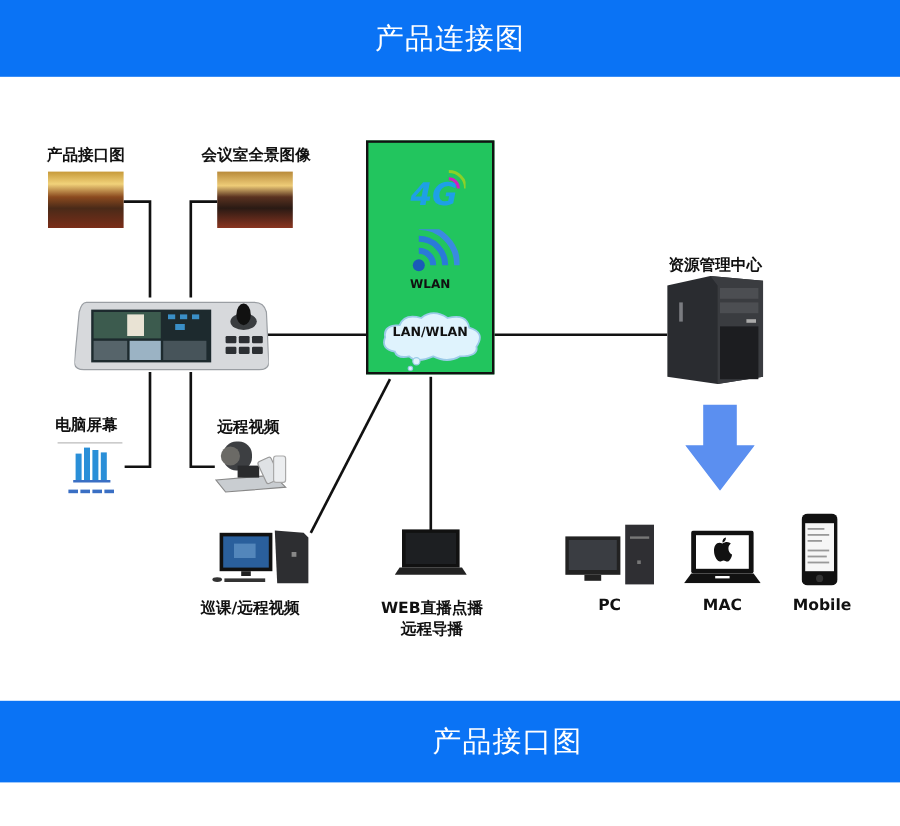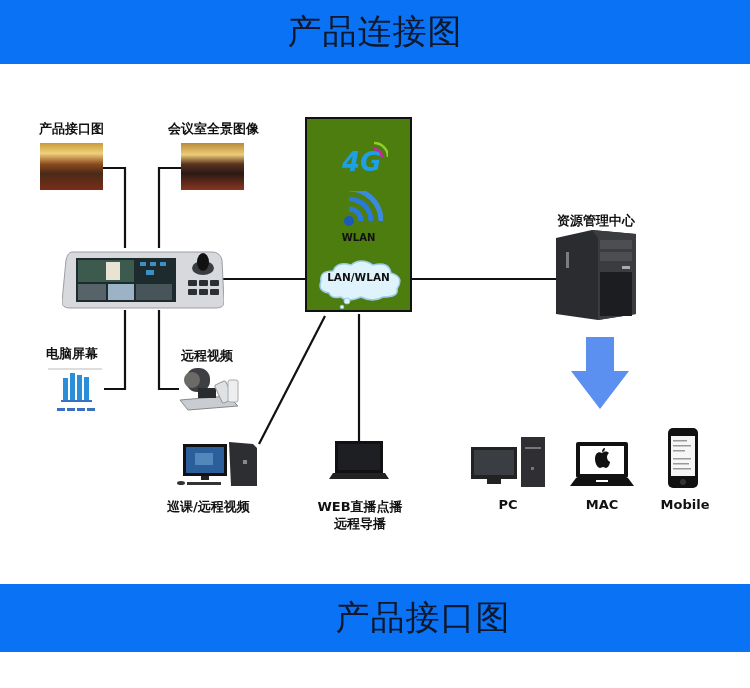--- a/index.html
+++ b/index.html
@@ -1,27 +1,27 @@
 <!DOCTYPE html>
 <html><head>
 <meta charset="utf-8">
 <style>
   html, body { margin: 0; padding: 0; }
   body { width: 750px; height: 688px; position: relative; background: #ffffff; overflow: hidden;
          font-family: "DejaVu Sans", "Liberation Sans", sans-serif; }
-  .banner { position: absolute; left: 0; width: 750px; background: #0a73f5; color: #0f172a;
-            display: flex; align-items: center; justify-content: center; font-size: 34px; letter-spacing: 1px; }
+  .banner { position: absolute; left: 0; width: 750px; background: #0a73f5; color: #ffffff;
+            display: flex; align-items: center; justify-content: center; font-size: 24px; letter-spacing: 1px; }
   .banner.top { top: 0; height: 64px; }
   .banner.bottom { top: 584px; height: 68px; padding-left: 48px; }
   .label { position: absolute; font-weight: bold; font-size: 13px; color: #111; white-space: nowrap; }
   .center { text-align: center; }
   svg.wires { position: absolute; left: 0; top: 0; }
   .node { position: absolute; }
   .photo { position: absolute; border: 0; background: linear-gradient(180deg,#c79a3a 0%,#f1d27a 22%,#8b4a1f 45%,#4a2a18 65%,#7a2d18 100%); }
-  .hub { position: absolute; left: 305px; top: 117px; width: 107px; height: 195px; border: 2px solid #111; background: #4d7c0f; box-sizing: border-box; }
+  .hub { position: absolute; left: 305px; top: 117px; width: 107px; height: 195px; border: 2px solid #111; background: #22c55e; box-sizing: border-box; }
 </style>
 </head>
 <body>
 
 <div class="banner top">
   <span>产品连接图</span>
 </div>
 
 <svg class="wires" width="750" height="688">
   <g stroke="#111" stroke-width="2.2" fill="none">

